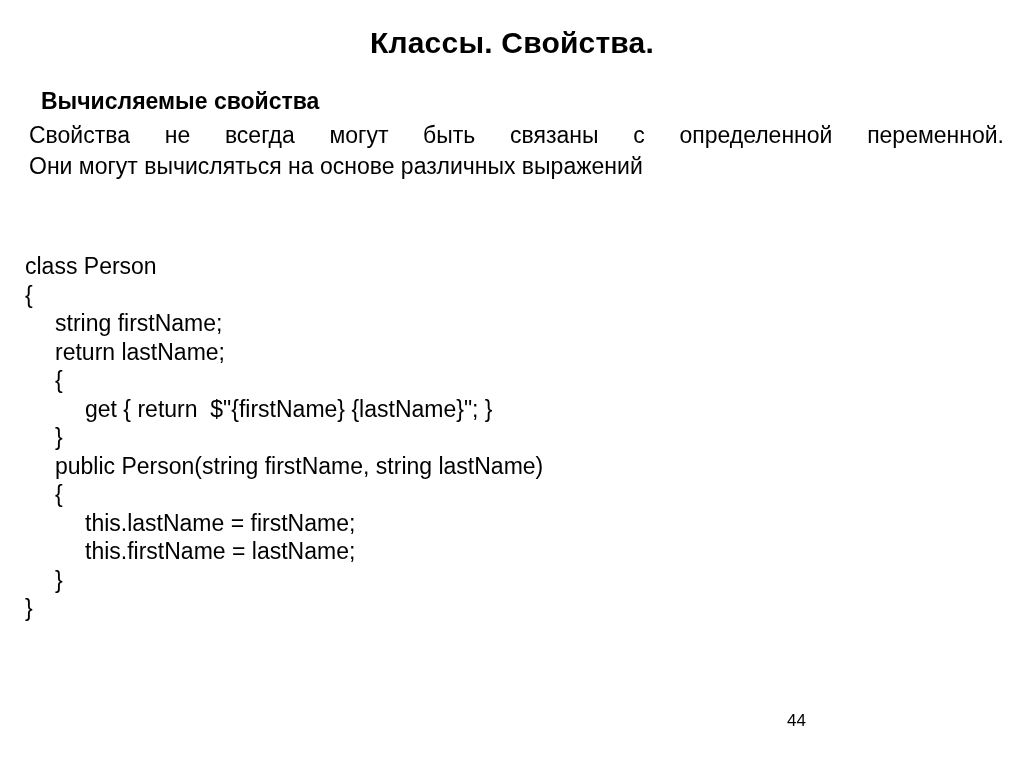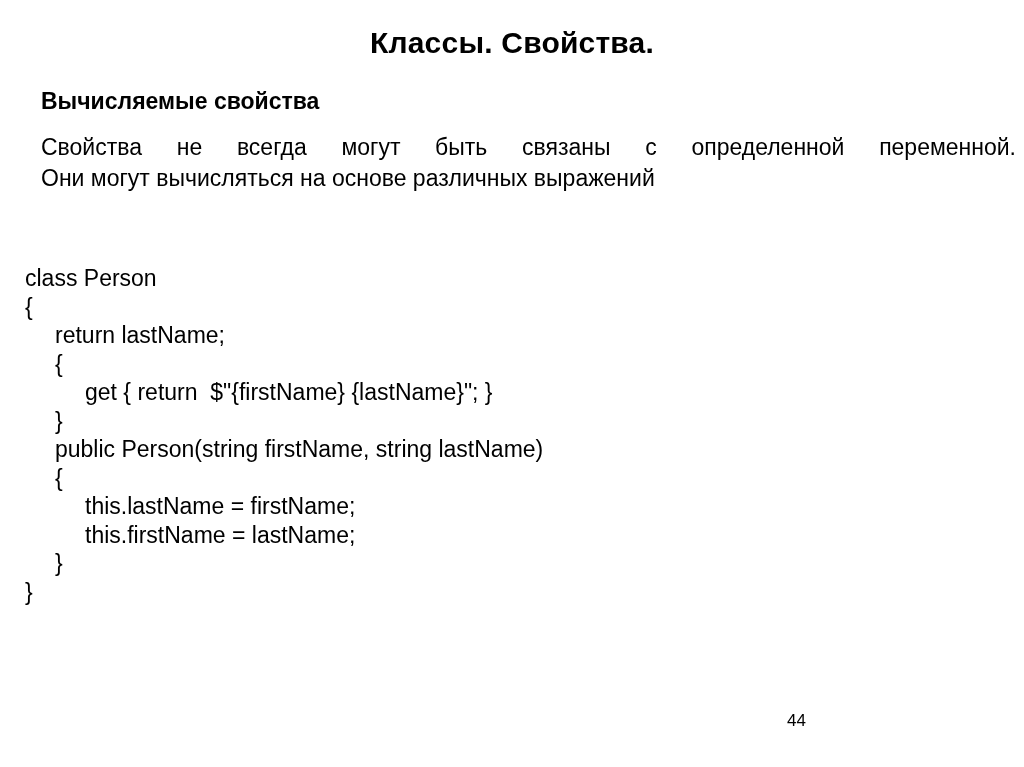--- a/index.html
+++ b/index.html
@@ -42,21 +42,21 @@
     font-size: 23px;
     font-weight: bold;
     line-height: 30px;
     margin: 0 0 2px 16px;
   }
   .paragraph {
     font-size: 23px;
     line-height: 31px;
     text-align: justify;
     text-justify: inter-word;
-    margin: 16px;
+    margin: 4px;
     width: 975px;
   }
   .paragraph .just-line {
     display: block;
     text-align: justify;
     text-align-last: justify;
     white-space: normal;
   }
   .paragraph .last-line {
     display: block;
@@ -100,20 +100,21 @@
     <div class="section-heading">Вычисляемые свойства</div>
 
     <div class="paragraph">
       <span class="just-line">Свойства не всегда могут быть связаны с определенной переменной.</span>
       <span class="last-line">Они могут вычисляться на основе различных выражений</span>
     </div>
 
     <div class="code-block">
         <div class="code-line indent-0">class Person</div>
         <div class="code-line indent-0">{</div>
+        <div class="code-line indent-1">string firstName;</div>
         <div class="code-line indent-1">return lastName;</div>
         <div class="code-line indent-1">{</div>
         <div class="code-line indent-2">get { return  $"{firstName} {lastName}"; }</div>
         <div class="code-line indent-1">}</div>
         <div class="code-line indent-1">public Person(string firstName, string lastName)</div>
         <div class="code-line indent-1">{</div>
         <div class="code-line indent-2">this.lastName = firstName;</div>
         <div class="code-line indent-2">this.firstName = lastName;</div>
         <div class="code-line indent-1">}</div>
         <div class="code-line indent-0">}</div>

